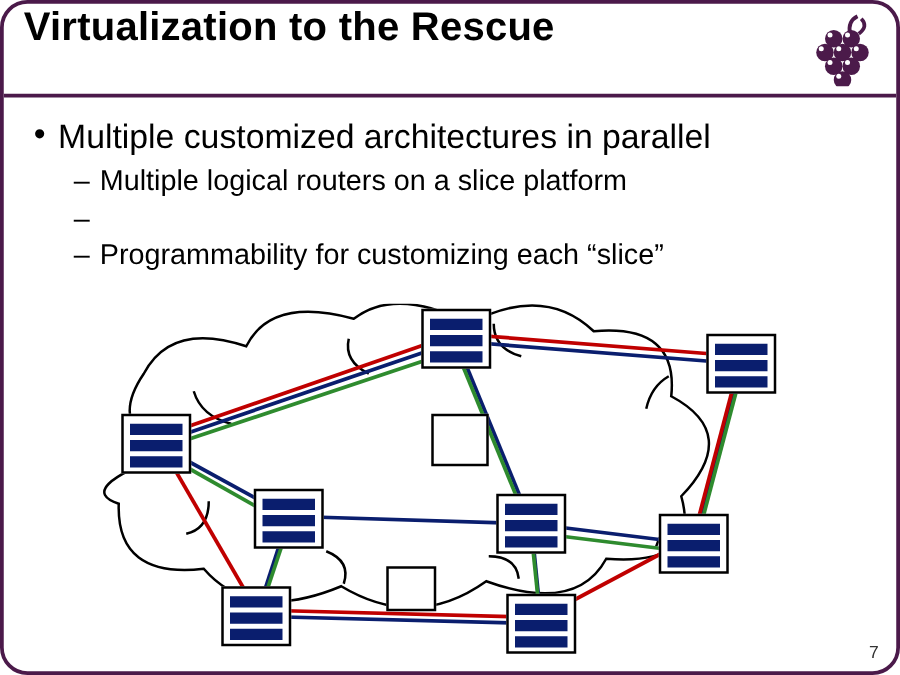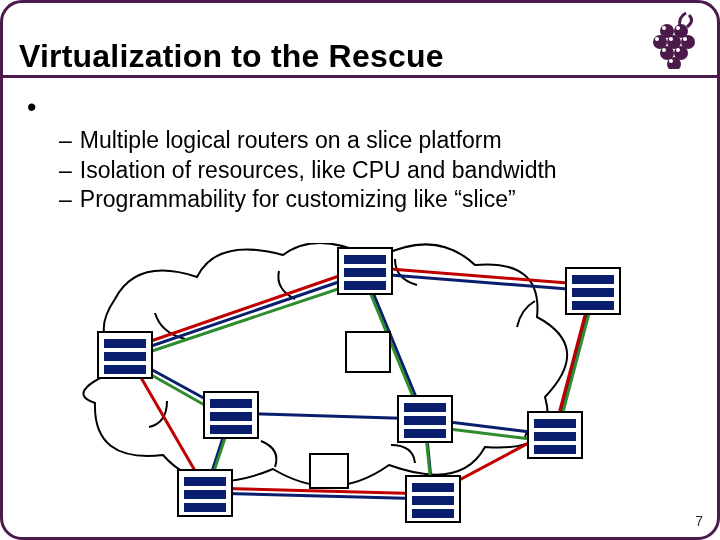--- a/index.html
+++ b/index.html
@@ -17,21 +17,21 @@
     height: 540px;
     border: 3px solid #4b1a4a;
     border-radius: 22px;
     overflow: hidden;
   }
   .title-bar {
     position: relative;
     height: 72px;
     border-bottom: 3px solid #4b1a4a;
     display: flex;
-    align-items: flex-end;
+    align-items: flex-start;
   }
   .title {
     font-size: 32px;
     font-weight: bold;
     color: #000;
     padding-left: 16px;
     letter-spacing: 0.2px;
   }
   .logo {
     position: absolute;
@@ -132,33 +132,33 @@
         <circle cx="33" cy="41" r="2"></circle>
           <circle cx="47" cy="41" r="2"></circle>
         <circle cx="40" cy="52" r="2"></circle>
       </g>
     </svg>
   </div>
 
   <div class="content">
     <div class="bullet1">
       <span class="dot">•</span>
+      <span>Multiple customized architectures in parallel</span>
     </div>
     <div class="sublist">
       <div class="bullet2">
         <span class="dash">–</span>
         <span>Multiple logical routers on a slice platform</span>
       </div>
       <div class="bullet2">
         <span class="dash">–</span>
-        <span>Isolation of resources, like CPU and bandwidth</span>
       </div>
       <div class="bullet2">
         <span class="dash">–</span>
-        <span>Programmability for customizing like “slice”</span>
+        <span>Programmability for customizing each “slice”</span>
       </div>
     </div>
   </div>
 
   <div class="diagram">
 
     <svg class="links" viewBox="0 0 596 270">
       <g fill="none" stroke="#000" stroke-width="2">
         <path d="M70 120
                  q-50 -20 -20 -64

